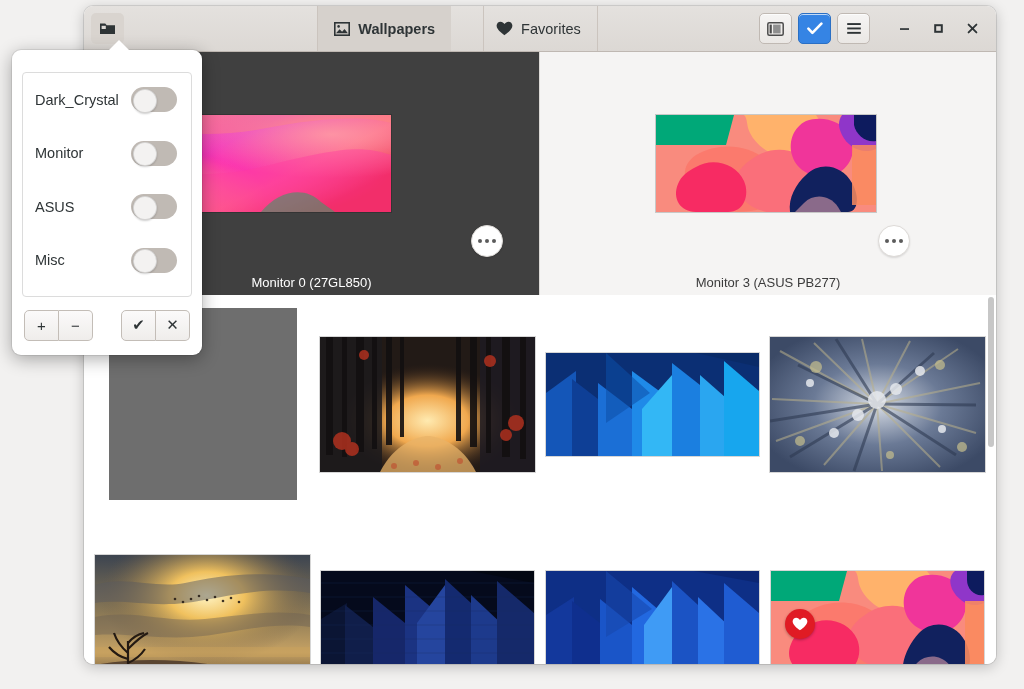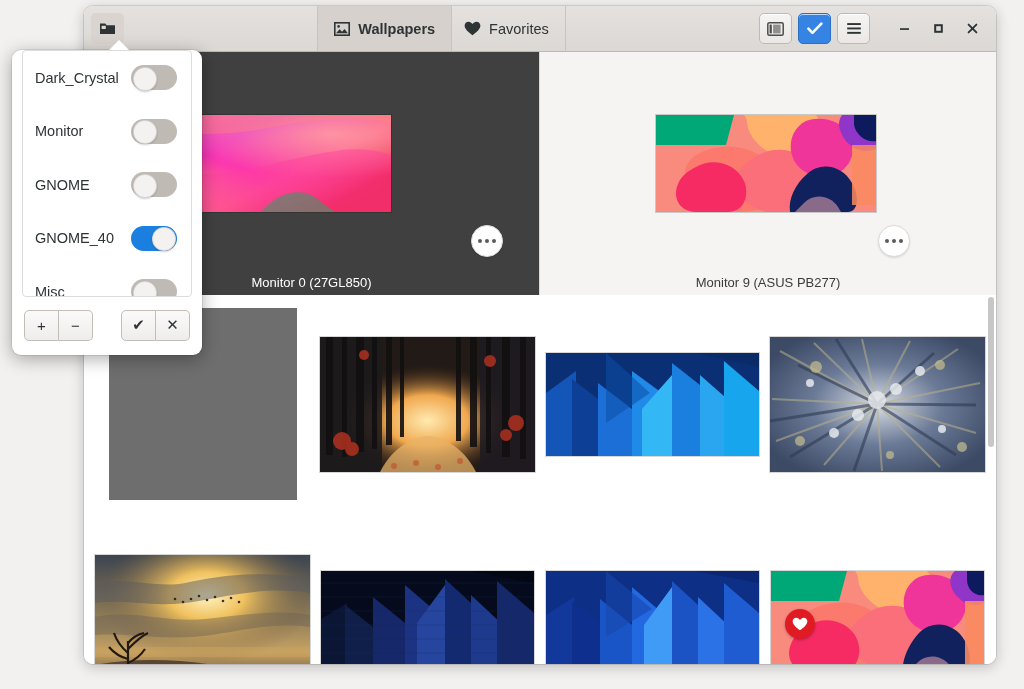--- a/index.html
+++ b/index.html
@@ -91,20 +91,21 @@
   
   .hb-tab {
     display: flex;
     align-items: center;
     gap: 8px;
     padding: 0 16px;
     font-size: 14.5px;
     color: #2e3436;
     cursor: pointer;
     border-left: 1px solid #cbc4be;
+    margin-left: 32px;
   }
   .hb-tab:last-child { border-right: 1px solid #cbc4be; padding-left: 12px; }
   .hb-tab.active {
     background: #d6d1cc;
     font-weight: bold;
   }
   .hb-tab .lbl { white-space: nowrap; }
 
   
   #monitor-strip {
@@ -220,21 +221,21 @@
   #popover-arrow {
     position: absolute;
     left: 96px;
     top: -10px;
     width: 0; height: 0;
     border-left: 11px solid transparent;
     border-right: 11px solid transparent;
     border-bottom: 11px solid #ffffff;
   }
   #folder-list {
-    margin: 0 10px 4px 10px;
+    margin: 22px 10px 4px 10px;
     flex: 1 1 auto;
     border: 1px solid #dcdcdc;
     border-radius: 4px;
     overflow: hidden;
     position: relative;
   }
   .folder-row {
     height: 53.5px;
     display: flex;
     align-items: center;
@@ -424,21 +425,21 @@
         <path d="M198 0h22v26c-10 2-20-6-22-16z" fill="#0d1b5e"></path>
         <path d="M150 60c14-14 36-10 46 8 8 14 6 29-4 29h-58c-2-14 6-28 16-37z" fill="#11215e"></path>
         <path d="M148 88c10-10 26-8 34 4l3 5h-46z" fill="#8a6a8a"></path>
         <path d="M196 30h24v60h-24z" fill="#fa8a5e" opacity="0.85"></path>
       </svg>
       <div class="dots-btn" style="right:86px; bottom:38px;">
         <i></i>
           <i></i>
           <i></i>
       </div>
-      <div class="monitor-label">Monitor 9 (ASUS PB277)</div>
+      <div class="monitor-label">Monitor 3 (ASUS PB277)</div>
     </div>
   </div>
 
   <div id="grid-scroll">
     <div id="grid">
 
       <div class="thumb-cell">
         <div class="thumb square" style="background:#6e6e6e;"></div>
       </div>
 
@@ -685,28 +686,22 @@
           <span class="knob"></span>
         </span>
     </div>
     <div class="folder-row">
       <span class="folder-name">Monitor</span>
       <span class="switch">
           <span class="knob"></span>
         </span>
     </div>
     <div class="folder-row">
-      <span class="folder-name">GNOME</span>
+      <span class="folder-name">ASUS</span>
       <span class="switch">
-          <span class="knob"></span>
-        </span>
-    </div>
-    <div class="folder-row">
-      <span class="folder-name">GNOME_40</span>
-      <span class="switch on">
           <span class="knob"></span>
         </span>
     </div>
     <div class="folder-row">
       <span class="folder-name">Misc</span>
       <span class="switch">
           <span class="knob"></span>
         </span>
     </div>
   </div>

